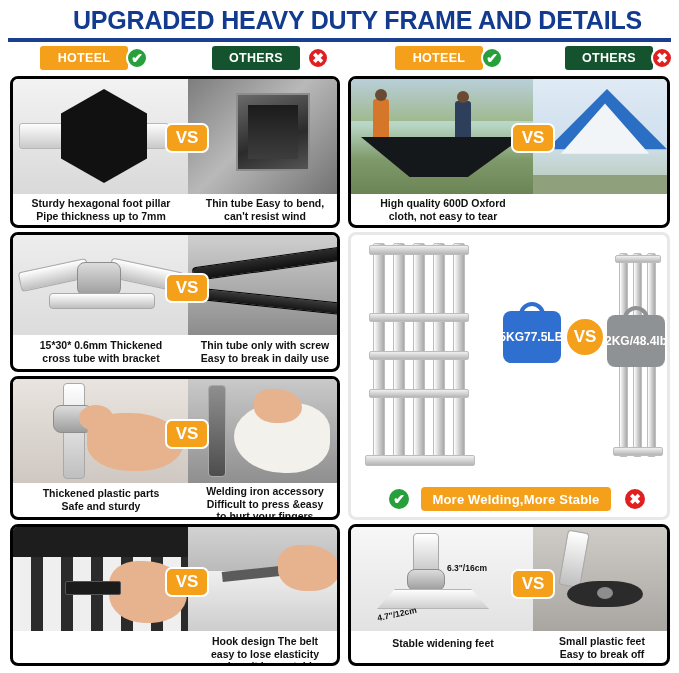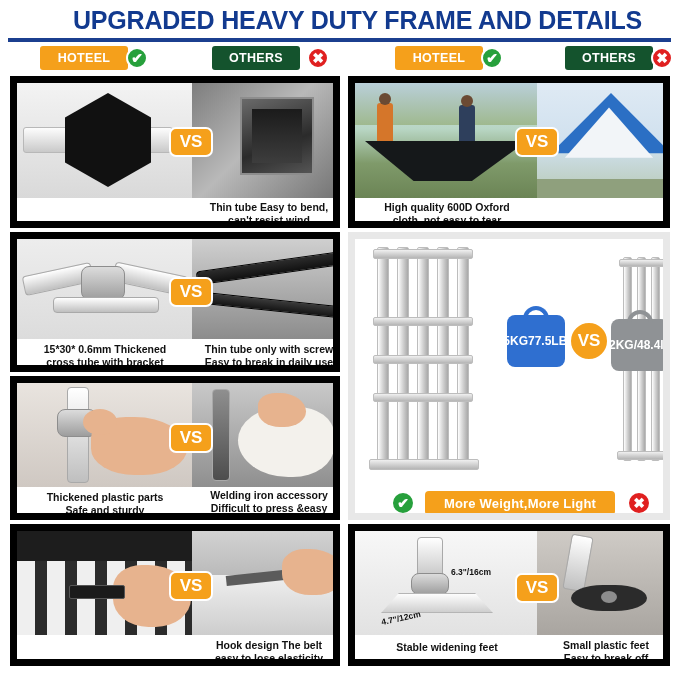--- a/index.html
+++ b/index.html
@@ -41,22 +41,22 @@
     position: absolute; top: 1px; width: 22px; height: 22px; border-radius: 50%;
     display: flex; align-items: center; justify-content: center;
     color: #fff; font-size: 14px; font-weight: bold;
     border: 2px solid #fff;
   }
   .mark.ok  { background: #27a03c; }
   .mark.bad { background: #e02020; }
 
   
   .panel {
-    position: absolute; background: #fff; border: 7px solid #000000;
-    border-radius: 0; overflow: hidden;
+    position: absolute; background: #fff; border: 3px solid #000000;
+    border-radius: 8px; overflow: hidden;
   }
   .img-area { position: absolute; overflow: hidden; }
 
   .cap {
     position: absolute; font-size: 10.5px; line-height: 12.5px;
     color: #111; text-align: center; font-weight: bold;
   }
 
   
   .vs {
@@ -200,20 +200,22 @@
 
   <div class="panel" style="left:10px;top:76px;width:330px;height:152px;">
     <div class="img-area hex-bg" style="left:0;top:0;width:175px;height:115px;">
       <div class="hexpipe" style="left:6px;top:44px;"></div>
       <div class="hex" style="left:48px;top:10px;"></div>
     </div>
     <div class="img-area sq-bg" style="left:175px;top:0;width:155px;height:115px;">
       <div class="sqtube" style="left:48px;top:14px;"></div>
     </div>
     <div class="vs" style="left:152px;top:44px;width:44px;height:30px;">VS</div>
+    <div class="cap" style="left:4px;top:118px;width:168px;white-space:pre-line;">Sturdy hexagonal foot pillar
+Pipe thickness up to 7mm</div>
     <div class="cap" style="left:176px;top:118px;width:152px;white-space:pre-line;">Thin tube Easy to bend,
 can't resist wind</div>
   </div>
 
   <div class="panel" style="left:10px;top:232px;width:330px;height:140px;">
     <div class="img-area brk-bg" style="left:0;top:0;width:175px;height:100px;">
       <div class="brk-arm" style="left:6px;top:30px;width:70px;height:20px;transform:rotate(-12deg);"></div>
       <div class="brk-arm" style="left:96px;top:30px;width:74px;height:20px;transform:rotate(12deg);"></div>
       <div class="brk-hub" style="left:64px;top:27px;"></div>
       <div class="brk-arm" style="left:36px;top:58px;width:106px;height:16px;"></div>
@@ -316,21 +318,21 @@
       <div>77.5LBS</div>
     </div>
     <div class="vs round" style="left:214px;top:82px;width:40px;height:40px;">VS</div>
     <div class="wt grey" style="left:256px;top:80px;">
       <div class="wt-handle"></div>
       <div>22KG</div>
       <div>/48.4lbs</div>
     </div>
 
     <div class="mark ok" style="left:36px;top:252px;width:24px;height:24px;">✔</div>
-    <div class="banner" style="left:70px;top:252px;width:190px;height:24px;">More Weight,More Light</div>
+    <div class="banner" style="left:70px;top:252px;width:190px;height:24px;">More Welding,More Stable</div>
     <div class="mark bad" style="left:272px;top:252px;width:24px;height:24px;">✖</div>
   </div>
 
   <div class="panel" style="left:348px;top:524px;width:322px;height:142px;">
     <div class="img-area feet-bg" style="left:0;top:0;width:182px;height:104px;">
       <div class="brk-arm" style="left:62px;top:6px;width:26px;height:46px;"></div>
       <div class="brk-hub" style="left:56px;top:42px;width:38px;height:22px;"></div>
       <div class="plate" style="left:26px;top:62px;width:112px;height:20px;clip-path:polygon(16% 0,84% 0,100% 100%,0 100%);"></div>
       <div class="dim" style="left:96px;top:36px;">6.3"/16cm</div>
       <div class="dim" style="left:26px;top:82px;transform:rotate(-12deg);">4.7"/12cm</div>

